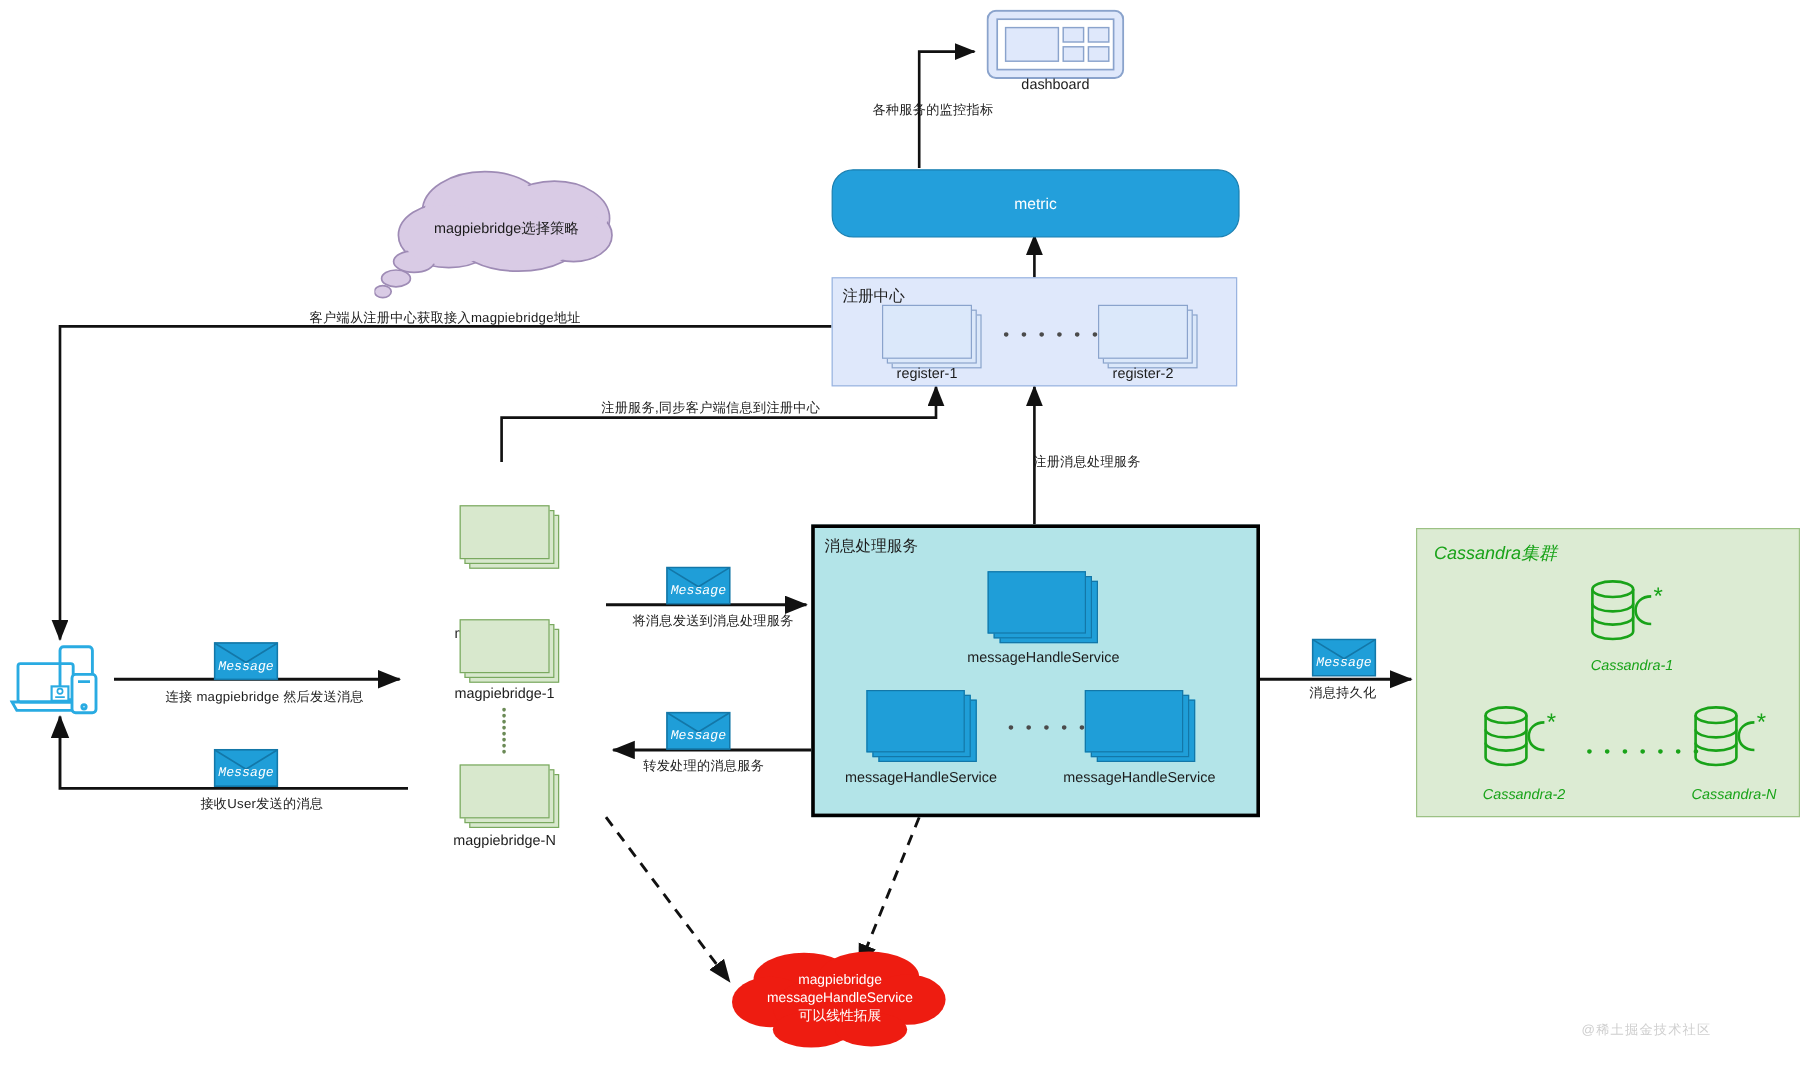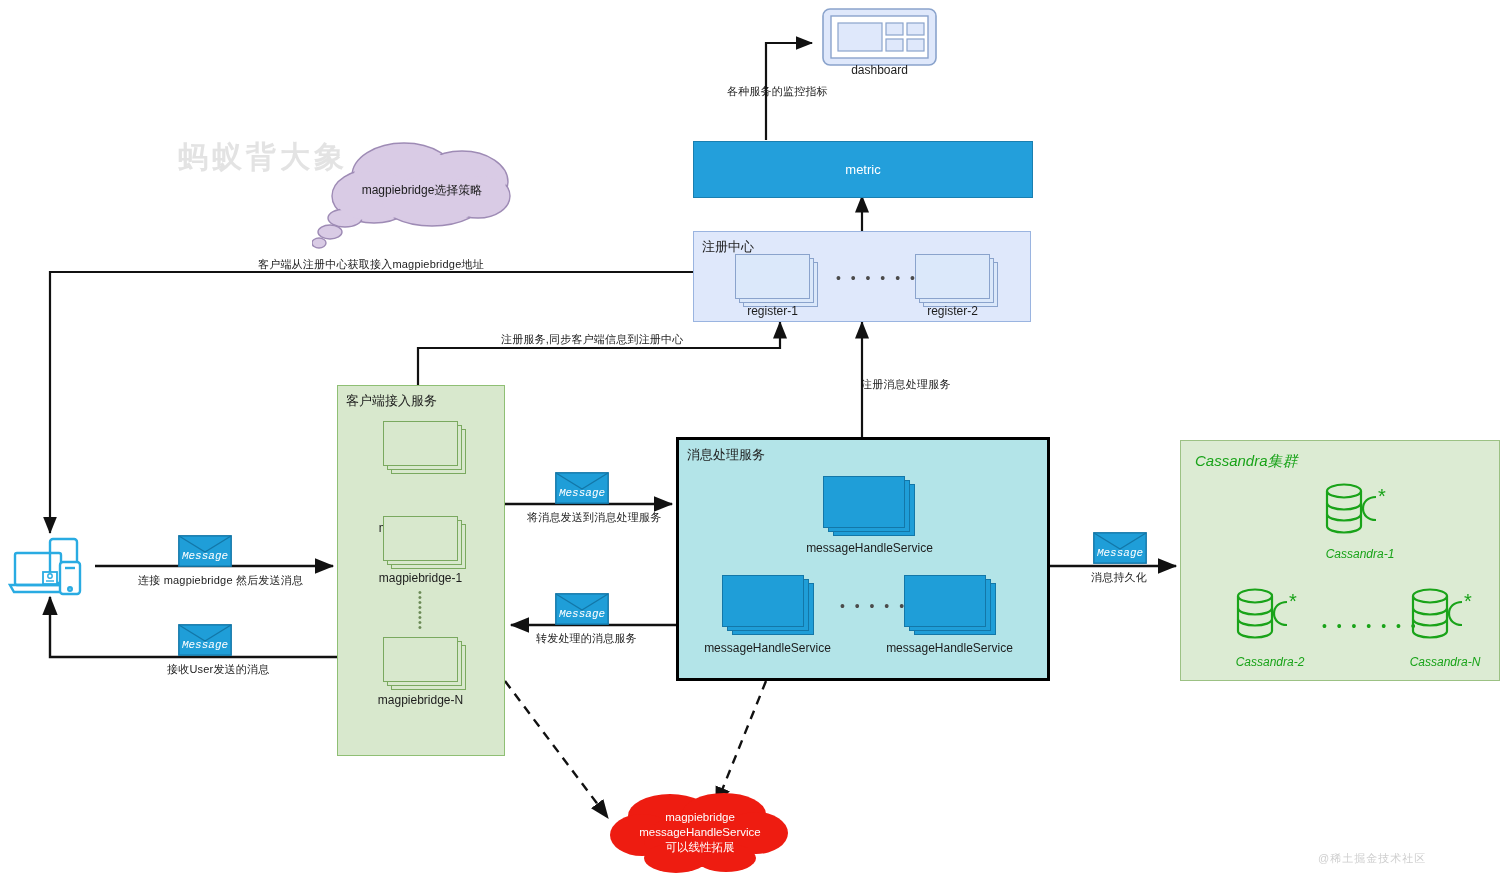--- a/index.html
+++ b/index.html
@@ -184,38 +184,37 @@
     <path d="M1050,566 L1176,566" stroke="#111111" stroke-width="2.4" fill="none" marker-end="url(#arrow)"></path>
 
     <path d="M505,681 L608,818" stroke="#111111" stroke-width="2.4" fill="none" stroke-dasharray="9,7" marker-end="url(#arrow)"></path>
     <path d="M766,681 L716,805" stroke="#111111" stroke-width="2.4" fill="none" stroke-dasharray="9,7" marker-end="url(#arrow)"></path>
 
     <path d="M1320,513 C1272,528 1252,560 1253,590" stroke="#19a319" stroke-width="2" fill="none" marker-end="url(#arrowg)"></path>
     <path d="M1300,627 L1400,627" stroke="#19a319" stroke-width="2" fill="none" marker-end="url(#arrowg)"></path>
     <path d="M1443,592 C1444,556 1425,526 1394,514" stroke="#19a319" stroke-width="2" fill="none" marker-end="url(#arrowg)"></path>
   </svg>
 
-  <div class="wm-left">蚂蚁背大象</div>
   <div class="wm-right">@稀土掘金技术社区</div>
 
   <div class="node" style="left:822px; top:8px; width:115px; height:58px;">
     <svg width="115" height="58" viewBox="0 0 115 58">
       <rect x="1" y="1" width="113" height="56" rx="7" ry="7" fill="#dfe8fb" stroke="#8aa3cc" stroke-width="1.6"></rect>
       <rect x="9" y="8" width="97" height="42" fill="#ffffff" stroke="#8aa3cc" stroke-width="1.4"></rect>
       <rect x="16" y="15" width="44" height="28" fill="#dfe8fb" stroke="#8aa3cc" stroke-width="1.2"></rect>
       <rect x="64" y="15" width="17" height="12" fill="#dfe8fb" stroke="#8aa3cc" stroke-width="1.2"></rect>
       <rect x="85" y="15" width="17" height="12" fill="#dfe8fb" stroke="#8aa3cc" stroke-width="1.2"></rect>
       <rect x="64" y="31" width="17" height="12" fill="#dfe8fb" stroke="#8aa3cc" stroke-width="1.2"></rect>
       <rect x="85" y="31" width="17" height="12" fill="#dfe8fb" stroke="#8aa3cc" stroke-width="1.2"></rect>
     </svg>
   </div>
   <div class="node-caption" style="left:812px; top:63px; width:135px;">dashboard</div>
   <div class="lbl" style="left:727px; top:84px;">各种服务的监控指标</div>
 
-  <div class="metric-bar" style="left:693px; top:141px; width:338px; height:55px;">
+  <div class="metric-bar" style="left:693px; top:141px; width:338px; height:55px;border-radius:18px;">
     <span>metric</span>
   </div>
 
   <div class="node" style="left:312px; top:138px; width:220px; height:115px;">
     <svg width="220" height="115" viewBox="0 0 220 115">
       <g fill="#d9cbe5" stroke="#9e8bb5" stroke-width="1.4">
         <ellipse cx="92" cy="38" rx="52" ry="33"></ellipse>
         <ellipse cx="150" cy="44" rx="46" ry="31"></ellipse>
         <ellipse cx="62" cy="58" rx="42" ry="27"></ellipse>
         <ellipse cx="120" cy="62" rx="52" ry="26"></ellipse>
@@ -252,23 +251,20 @@
   <div class="stack blue-card" style="left:915px; top:254px; width:85px; height:53px;">
     <div class="card" style="left:8px; top:8px; width:75px; height:45px;"></div>
     <div class="card" style="left:4px; top:4px; width:75px; height:45px;"></div>
     <div class="card" style="left:0px; top:0px; width:75px; height:45px;"></div>
   </div>
   <div class="node-caption" style="left:895px; top:304px; width:115px;">register-2</div>
 
   <div class="lbl" style="left:501px; top:332px;">注册服务,同步客户端信息到注册中心</div>
   <div class="lbl" style="left:861px; top:377px;">注册消息处理服务</div>
 
-  <div class="group green" style="left:337px; top:385px; width:168px; height:371px;">
-    <span class="group-title">客户端接入服务</span>
-  </div>
 
   <div class="stack green-card" style="left:383px; top:421px; width:85px; height:53px;">
     <div class="card" style="left:8px; top:8px; width:75px; height:45px;"></div>
     <div class="card" style="left:4px; top:4px; width:75px; height:45px;"></div>
     <div class="card" style="left:0px; top:0px; width:75px; height:45px;"></div>
   </div>
   <div class="node-caption" style="left:358px; top:477px; width:125px;margin-top:44px;">magpiebridge-1</div>
 
   <div class="stack green-card" style="left:383px; top:516px; width:85px; height:53px;">
     <div class="card" style="left:8px; top:8px; width:75px; height:45px;"></div>

